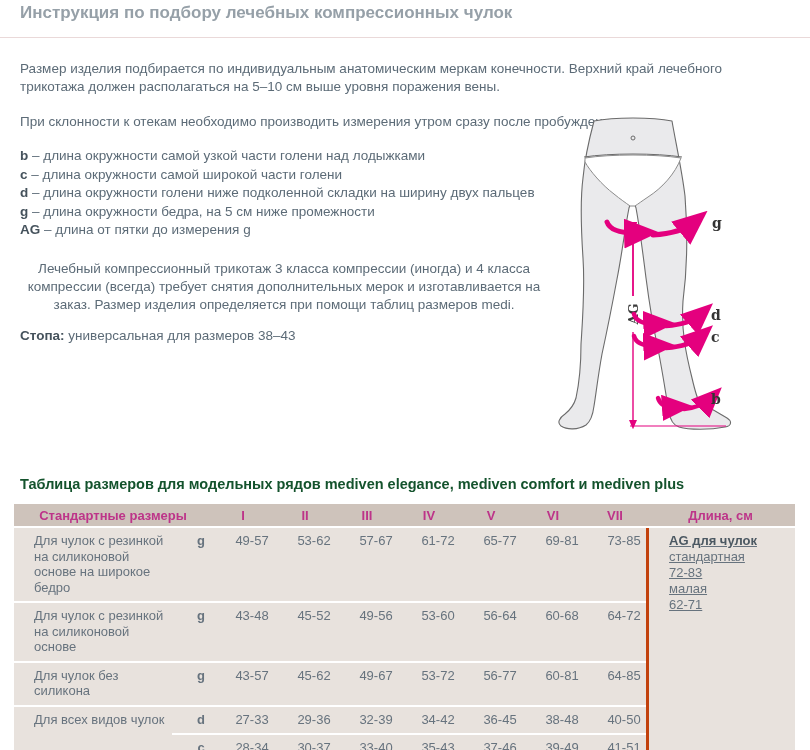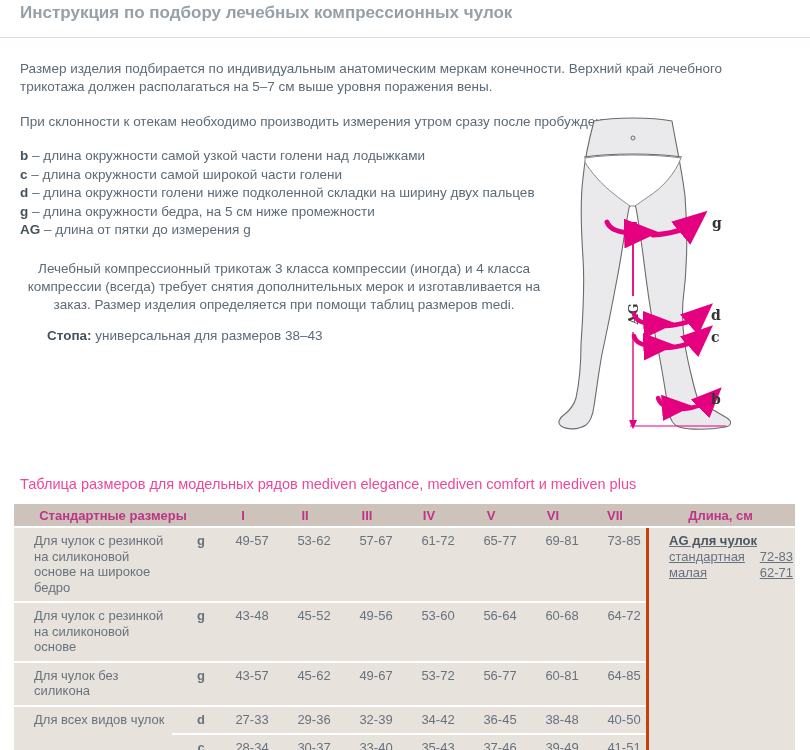--- a/index.html
+++ b/index.html
@@ -15,42 +15,42 @@
 
   .content { position:relative; height:418px; padding:0 16px 0 20px; }
   .content p { line-height:18px; }
   .p1 { padding-top:22px; max-width:760px; }
   .p2 { padding-top:17px; }
   .meas-list { list-style:none; padding-top:16px; max-width:520px; }
   .meas-list li { line-height:18.5px; }
   .meas-key { font-weight:bold; color:#45525c; }
   .p3 { padding-top:20px; max-width:528px;text-align:center; }
   .p4 { padding-top:13px; }
-  .bold-lead { font-weight:bold; color:#45525c;margin-left:27px; }
+  .bold-lead { font-weight:bold; color:#45525c; }
 
   .figure { position:absolute; top:58px; right:6px; width:250px; height:360px; }
 
   .table-section { padding:0 14px; }
-  .table-title { font-size:14.5px; font-weight:normal; color:#ec4899; padding:20px 6px 12px 6px; }
+  .table-title { font-size:14.5px; font-weight:bold; color:#14532d; padding:20px 6px 12px 6px; }
 
   table.sizes { border-collapse:separate; border-spacing:0; table-layout:fixed; width:781px; font-size:13px; }
   table.sizes th, table.sizes td { border-bottom:2px solid #fff; vertical-align:top; }
   table.sizes thead th {
     background:#cec3bb; color:#bd3489; font-weight:bold;
     height:24px; padding:4px 0 3px 0; text-align:center; vertical-align:middle;
   }
   th.h-label { text-align:left; padding-left:8px;margin-left:21px; }
   th.h-length { text-align:left; padding-left:14px;margin-top:12px; }
   table.sizes tbody td { background:#e8e2dd; padding:5px 2px 6px 20px; color:#67737e; }
   td.c-label { text-align:left; padding-left:8px; padding-right:10px; line-height:15.5px; }
   td.c-letter { text-align:center; font-weight:bold; color:#414e58; }
   td.c-val { text-align:center; }
   td.c-length { border-left:3px solid #c2410c; padding:5px 26px 5px 10px;text-decoration:underline; }
   .len-title { font-weight:bold; color:#4b5862; line-height:16px; }
-  .len-row { display:flex; justify-content:space-between; line-height:16px; }
+  .len-row { display:flex; justify-content:space-between; line-height:16px;flex-direction:column; }
 </style>
 </head>
 <body>
 
 <div class="page-header">
   <div class="page-title">Инструкция по подбору лечебных компрессионных чулок</div>
 </div>
 <div class="rule"></div>
 
 <div class="content">
@@ -116,21 +116,21 @@
         <path d="M130,313 Q148,311 156,303" marker-end="url(#ah)"></path>
       </g>
 
       <text x="158" y="132" font-family="DejaVu Serif, serif" font-size="14" font-weight="bold" fill="#333">g</text>
       <text x="157" y="224" font-family="DejaVu Serif, serif" font-size="14" font-weight="bold" fill="#333">d</text>
       <text x="157" y="246" font-family="DejaVu Serif, serif" font-size="14" font-weight="bold" fill="#333">c</text>
       <text x="157" y="308" font-family="DejaVu Serif, serif" font-size="14" font-weight="bold" fill="#333">b</text>
     </svg>
   </div>
 
-  <p class="p1">Размер изделия подбирается по индивидуальным анатомическим меркам конечности. Верхний край лечебного трикотажа должен располагаться на 5–7 см выше уровня поражения вены.</p>
+  <p class="p1">Размер изделия подбирается по индивидуальным анатомическим меркам конечности. Верхний край лечебного трикотажа должен располагаться на 5–10 см выше уровня поражения вены.</p>
   <p class="p2">При склонности к отекам необходимо производить измерения утром сразу после пробуждения.</p>
 
   <ul class="meas-list">
     <li><span class="meas-key">b</span> <span>– длина окружности самой узкой части голени над лодыжками</span></li>
     <li><span class="meas-key">c</span> <span>– длина окружности самой широкой части голени</span></li>
     <li><span class="meas-key">d</span> <span>– длина окружности голени ниже подколенной складки на ширину двух пальцев</span></li>
     <li><span class="meas-key">g</span> <span>– длина окружности бедра, на 5 см ниже промежности</span></li>
     <li><span class="meas-key">AG</span> <span>– длина от пятки до измерения g</span></li>
   </ul>
 

